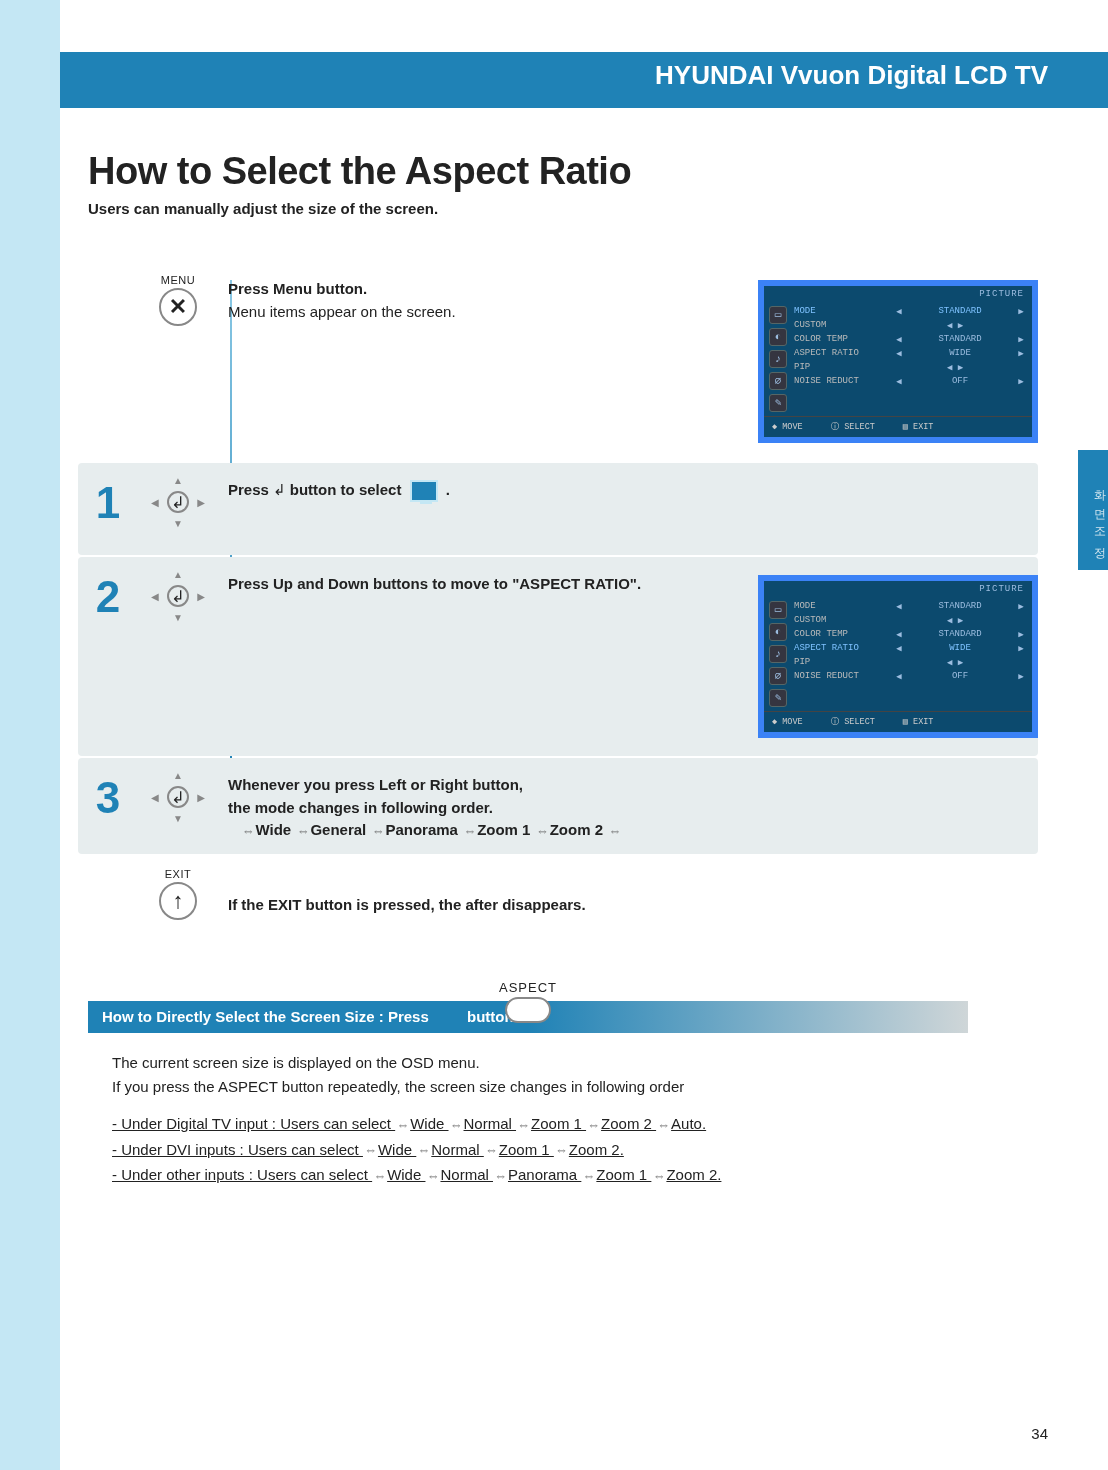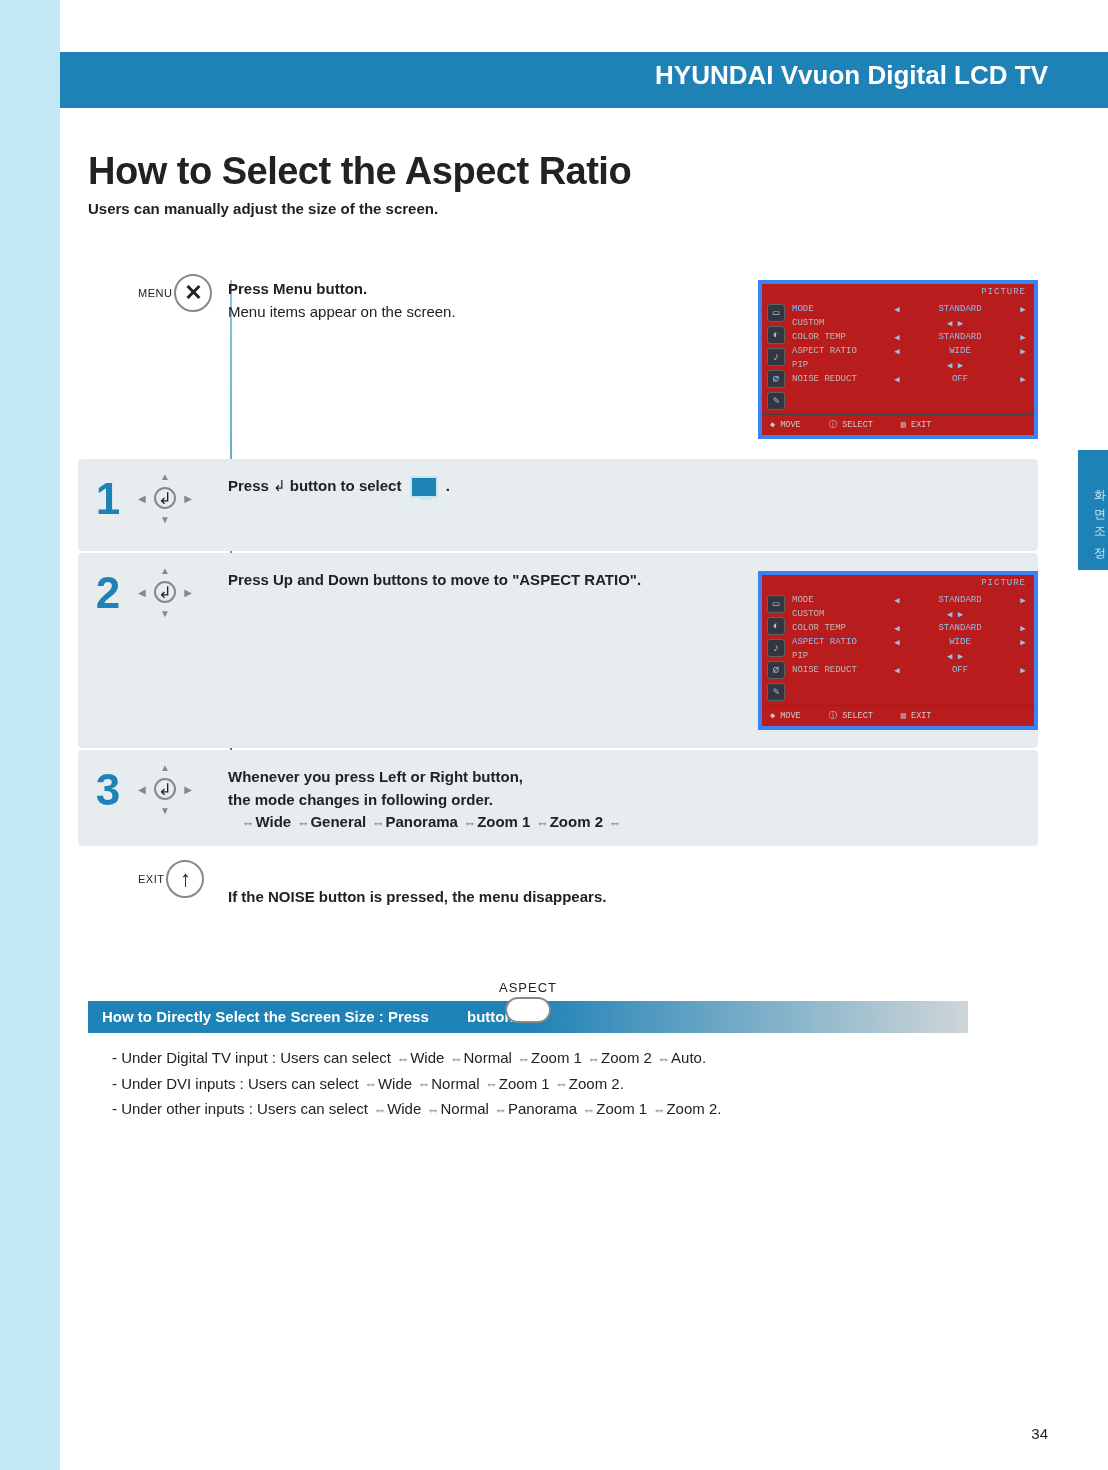--- a/index.html
+++ b/index.html
@@ -65,20 +65,21 @@
     font-weight: 900;
     color: #1f82b6;
     text-align: center;
     font-family: "Arial Black", Arial, sans-serif;
     line-height: 1;
     padding-top: 6px;
   }
   .step-icon {
     width: 80px;
     display: flex;
+    flex-direction: column;
     align-items: center;
     gap: 2px;
   }
   .icon-label {
     font-size: 11px;
     font-weight: normal;
     letter-spacing: 0.5px;
   }
   .circle-btn {
     width: 38px; height: 38px;
@@ -146,22 +147,22 @@
     margin: 0 1px;
     vertical-align: middle;
   }
   .osd-panel {
     width: 280px;
     margin-left: auto;
     padding: 6px 0;
   }
   .osd {
     width: 280px;
-    background: #b91c1c;
-    border: 4px solid #3b82f6;
+    background: #0c4a6e;
+    border: 6px solid #3b82f6;
     color: #bbb;
     font-family: "Courier New", monospace;
     font-size: 9px;
   }
   .osd-title {
     text-align: right;
     color: #9cbde0;
     padding: 3px 8px 3px 0;
     letter-spacing: 1px;
   }
@@ -273,21 +274,21 @@
   .bottom-text {
     padding: 18px 0 0 24px;
     font-size: 15px;
     line-height: 1.6;
   }
   .bullets {
     padding: 12px 0 0 24px;
     font-size: 15px;
     line-height: 1.7;
   }
-  .bullets li { list-style: none; }
+  .bullets li { list-style: none; text-decoration: underline; }
   .page-num {
     position: absolute;
     right: 60px;
     bottom: 28px;
     font-size: 15px;
   }
 </style>
 </head>
 <body>
 
@@ -483,34 +484,38 @@
   </div>
 
   <div class="step-row">
     <div class="step-num"></div>
     <div class="step-icon">
       <span class="icon-label">EXIT</span>
       <div class="circle-btn">↑</div>
     </div>
     <div class="step-text">
       <br>
-      <span>If the NOISE button is pressed, the menu disappears.</span>
+      <span>If the EXIT button is pressed, the after disappears.</span>
     </div>
   </div>
 
 </div>
 
 <div class="bottom-section">
   <div class="aspect-icon-area">
     <div class="aspect-label">ASPECT</div>
     <div class="oval-btn"></div>
   </div>
   <div class="gradient-bar">
     <span>How to Directly Select the Screen Size : Press</span>
     <span class="after-icon">button.</span>
+  </div>
+  <div class="bottom-text">
+    <span>The current screen size is displayed on the OSD menu.</span><br>
+    <span>If you press the ASPECT button repeatedly, the screen size changes in following order</span>
   </div>
   <ul class="bullets" id="bullets">
       <li>-  Under Digital TV input : Users can select <span class="cycle-ico">⇔</span>Wide <span class="cycle-ico">⇔</span>Normal <span class="cycle-ico">⇔</span>Zoom 1 <span class="cycle-ico">⇔</span>Zoom 2 <span class="cycle-ico">⇔</span>Auto.</li>
       <li>-  Under DVI inputs : Users can select <span class="cycle-ico">⇔</span>Wide <span class="cycle-ico">⇔</span>Normal <span class="cycle-ico">⇔</span>Zoom 1 <span class="cycle-ico">⇔</span>Zoom 2.</li>
       <li>-  Under other inputs : Users can select <span class="cycle-ico">⇔</span>Wide <span class="cycle-ico">⇔</span>Normal <span class="cycle-ico">⇔</span>Panorama <span class="cycle-ico">⇔</span>Zoom 1 <span class="cycle-ico">⇔</span>Zoom 2.</li>
     </ul>
 </div>
 
 <div class="page-num">34</div>
 

